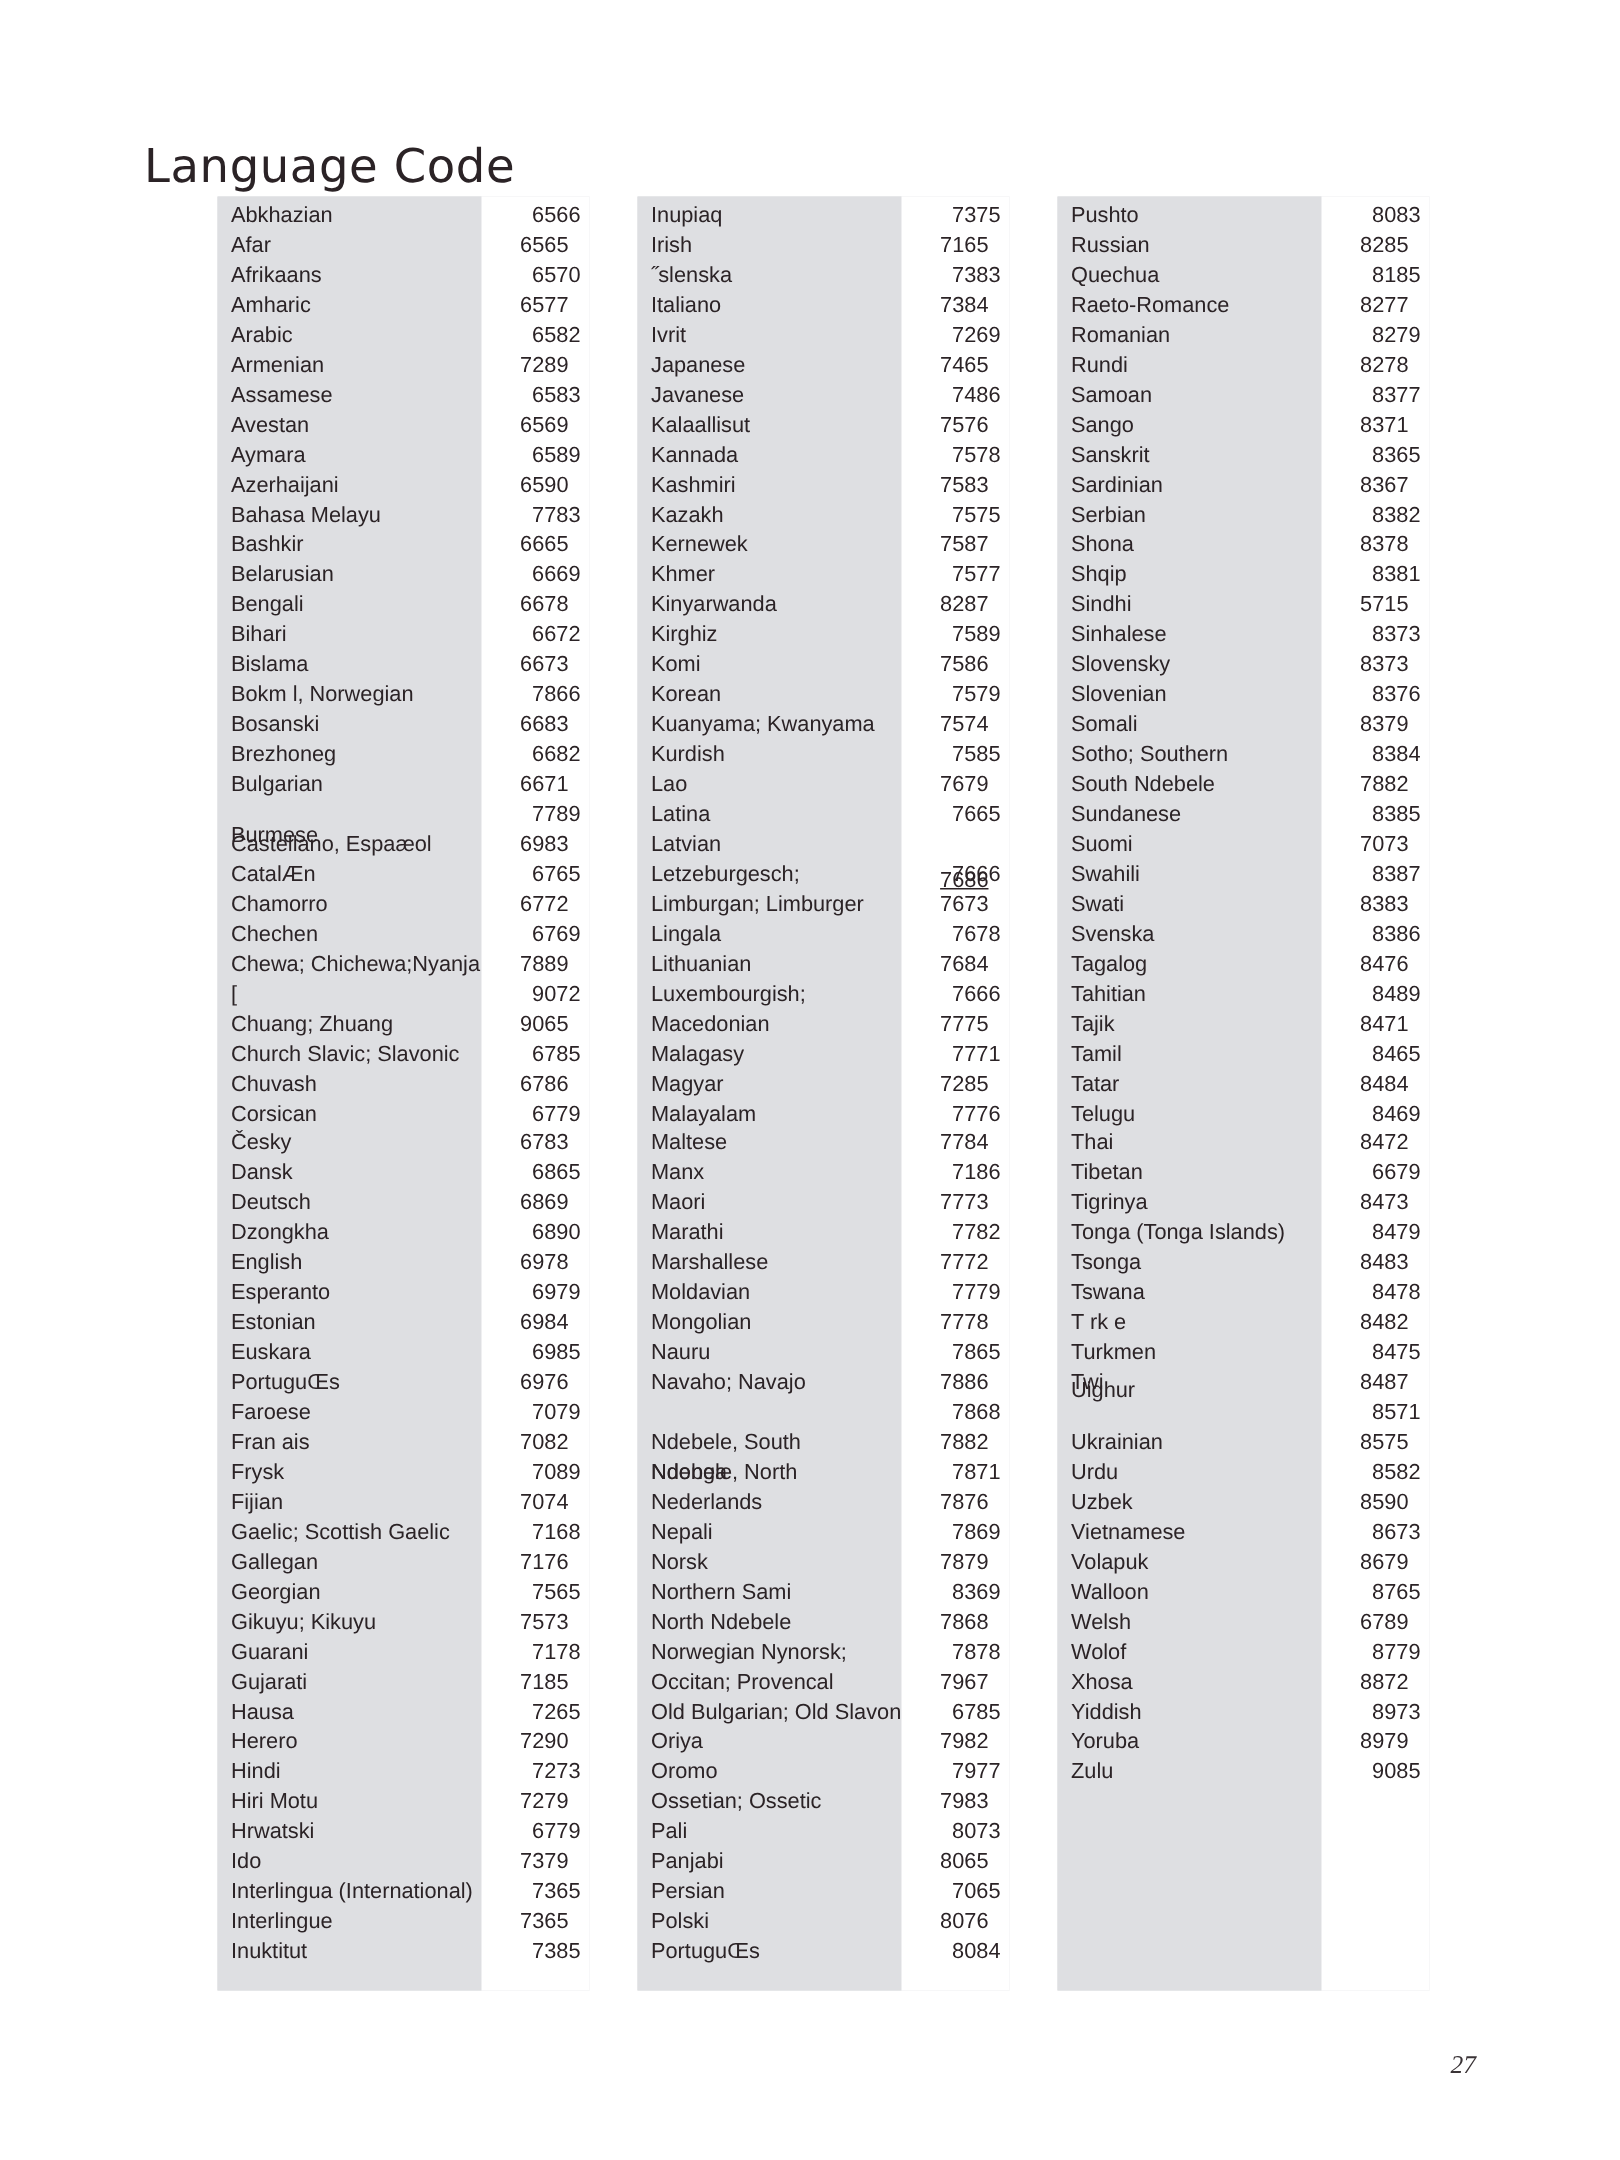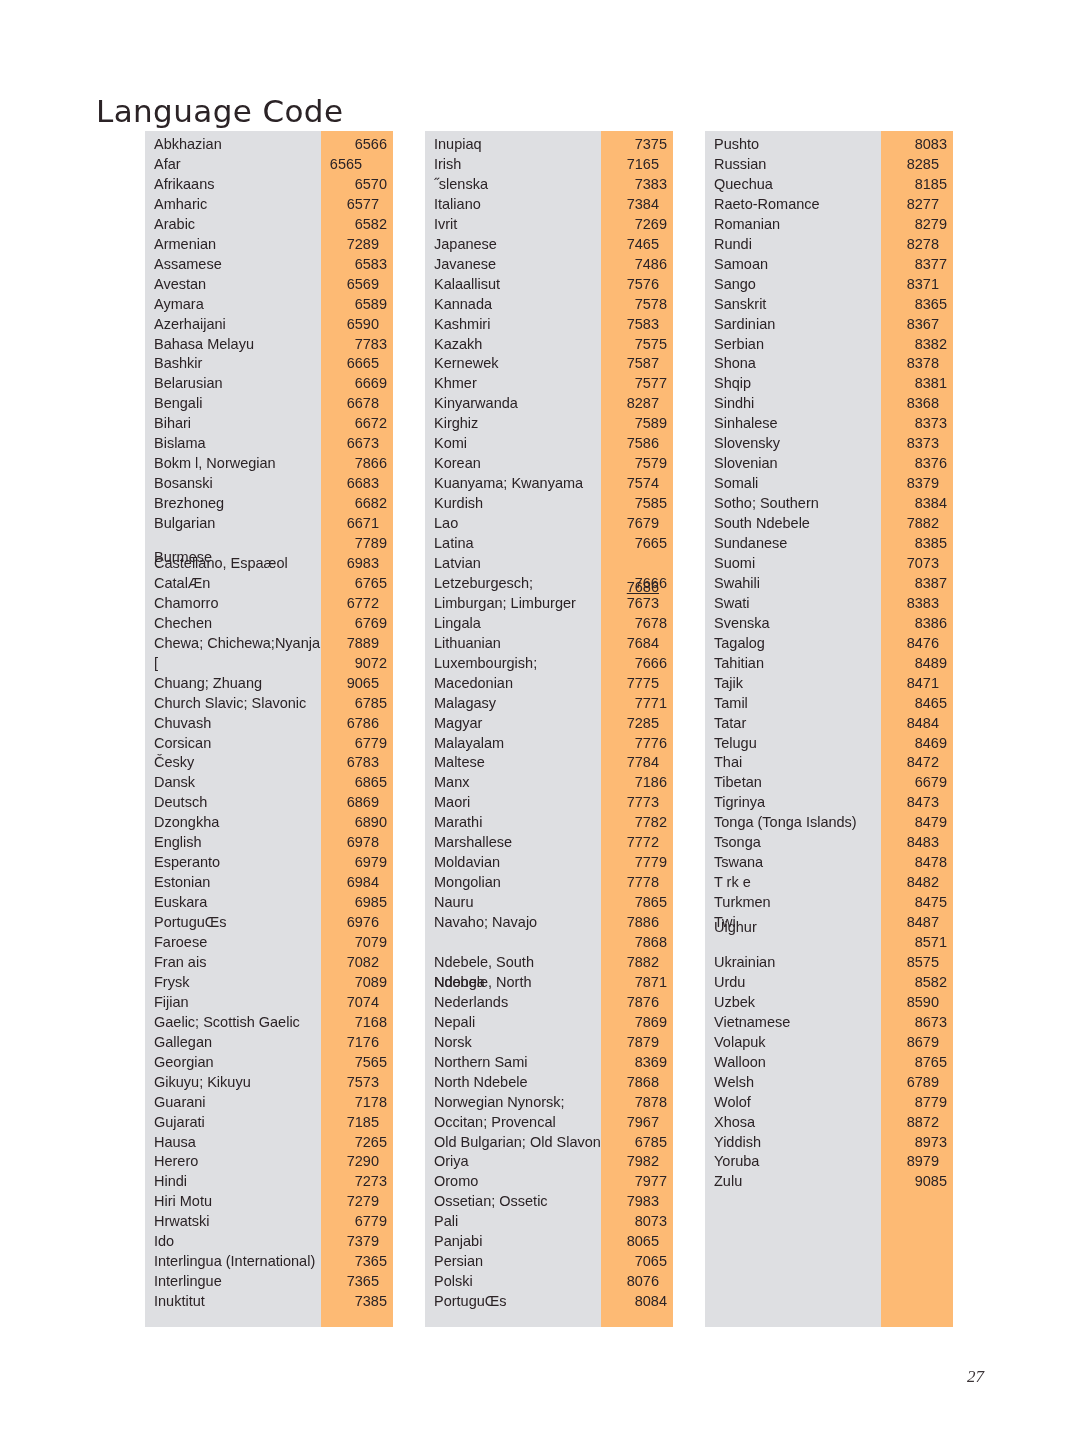--- a/index.html
+++ b/index.html
@@ -45,21 +45,21 @@
     background: #dedfe2;
   }
 
   .col-names {
     width: 176px;
     background: #dedfe2;
     position: relative;
   }
   .col-codes {
     width: 72px;
-    background: #fdba74;
+    background: #ffffff;
     position: relative;
   }
 
   .row-name,
   .row-code {
     position: absolute;
     left: 0;
     height: 20px;
     line-height: 20px;
     font-size: 14.5px;
@@ -152,21 +152,21 @@
         <div class="row-name" style="top: 1040.4px;">Hindi</div>
         <div class="row-name" style="top: 1060.35px;">Hiri Motu</div>
         <div class="row-name" style="top: 1080.3px;">Hrwatski</div>
         <div class="row-name" style="top: 1100.25px;">Ido</div>
         <div class="row-name" style="top: 1120.2px;">Interlingua (International)</div>
         <div class="row-name" style="top: 1140.15px;">Interlingue</div>
         <div class="row-name" style="top: 1160.1px;">Inuktitut</div>
       </div>
       <div class="col-codes">
         <div class="row-code pad-a" style="top: 3px;">6566</div>
-        <div class="row-code pad-b" style="top: 22.95px; text-align: center;">6565</div>
+        <div class="row-code pad-b" style="top: 22.95px;">6565</div>
         <div class="row-code pad-a" style="top: 42.9px;">6570</div>
         <div class="row-code pad-b" style="top: 62.85px;">6577</div>
         <div class="row-code pad-a" style="top: 82.8px;">6582</div>
         <div class="row-code pad-b" style="top: 102.75px;">7289</div>
         <div class="row-code pad-a" style="top: 122.7px;">6583</div>
         <div class="row-code pad-b" style="top: 142.65px;">6569</div>
         <div class="row-code pad-a" style="top: 162.6px;">6589</div>
         <div class="row-code pad-b" style="top: 182.55px;">6590</div>
         <div class="row-code pad-a" style="top: 202.5px;">7783</div>
         <div class="row-code pad-b" style="top: 222.45px;">6665</div>
@@ -406,21 +406,21 @@
         <div class="row-code pad-b" style="top: 62.85px;">8277</div>
         <div class="row-code pad-a" style="top: 82.8px;">8279</div>
         <div class="row-code pad-b" style="top: 102.75px;">8278</div>
         <div class="row-code pad-a" style="top: 122.7px;">8377</div>
         <div class="row-code pad-b" style="top: 142.65px;">8371</div>
         <div class="row-code pad-a" style="top: 162.6px;">8365</div>
         <div class="row-code pad-b" style="top: 182.55px;">8367</div>
         <div class="row-code pad-a" style="top: 202.5px;">8382</div>
         <div class="row-code pad-b" style="top: 222.45px;">8378</div>
         <div class="row-code pad-a" style="top: 242.4px;">8381</div>
-        <div class="row-code pad-b" style="top: 262.35px;">8368</div>
+        <div class="row-code pad-b" style="top: 262.35px;">5715</div>
         <div class="row-code pad-a" style="top: 282.3px;">8373</div>
         <div class="row-code pad-b" style="top: 302.25px;">8373</div>
         <div class="row-code pad-a" style="top: 322.2px;">8376</div>
         <div class="row-code pad-b" style="top: 342.15px;">8379</div>
         <div class="row-code pad-a" style="top: 362.1px;">8384</div>
         <div class="row-code pad-b" style="top: 382.05px;">7882</div>
         <div class="row-code pad-a" style="top: 402px;">8385</div>
         <div class="row-code pad-b" style="top: 421.95px;">7073</div>
         <div class="row-code pad-a" style="top: 441.9px;">8387</div>
         <div class="row-code pad-b" style="top: 461.85px;">8383</div>

